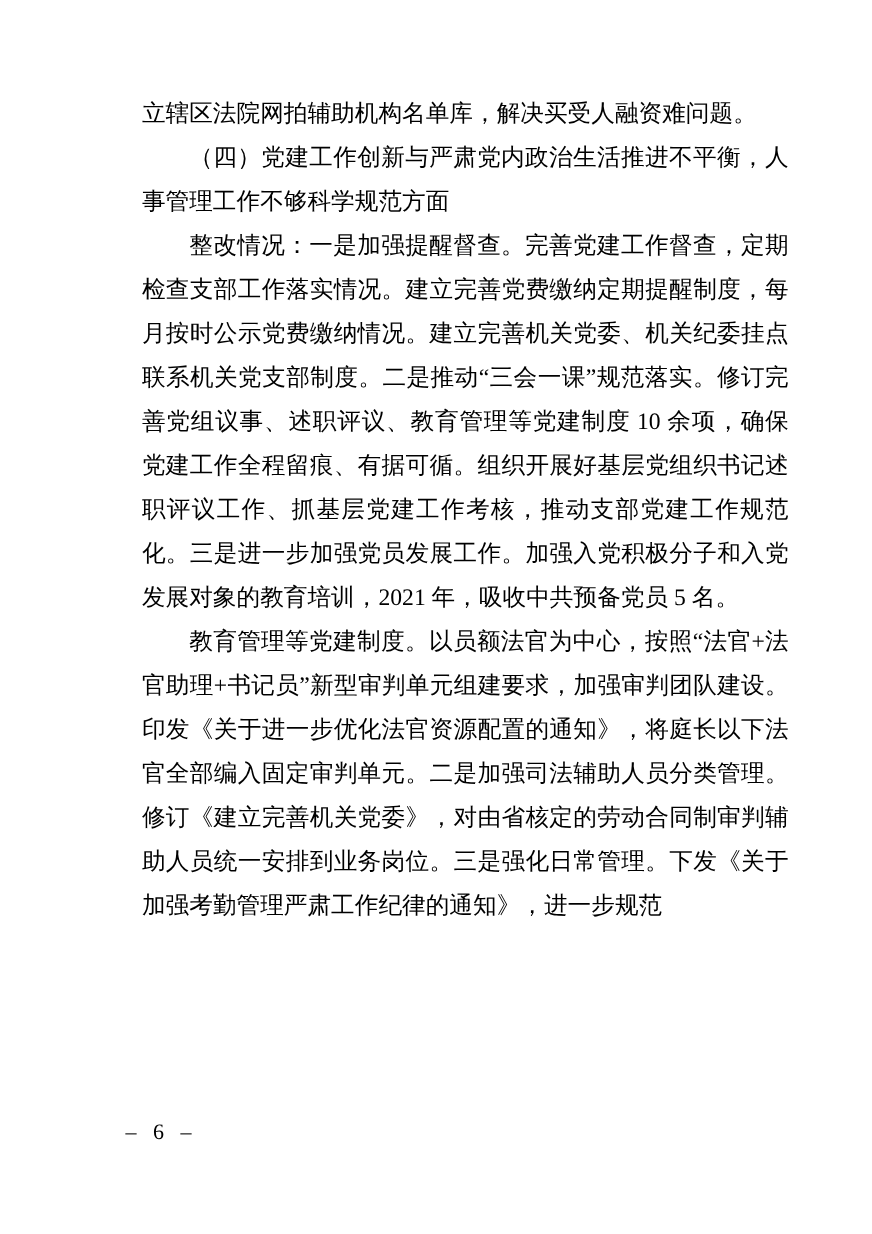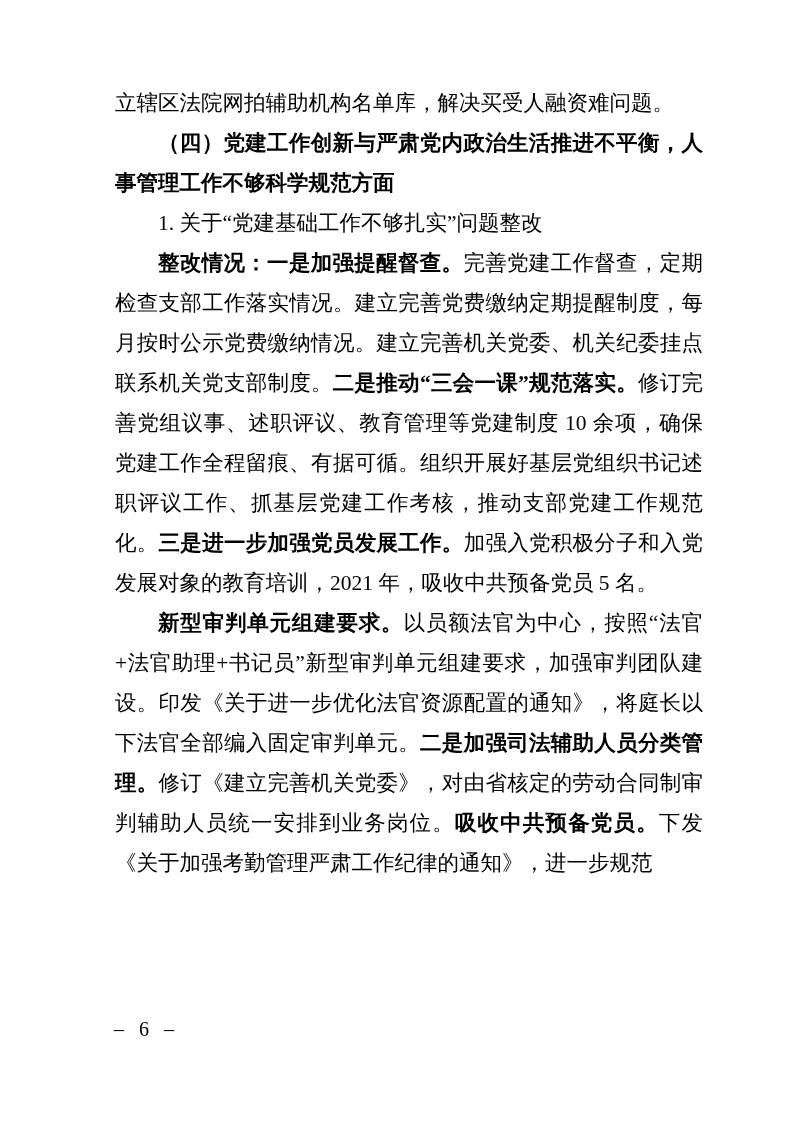--- a/index.html
+++ b/index.html
@@ -11,62 +11,61 @@
     position: relative;
     width: 793px;
     height: 1122px;
     background: #ffffff;
     overflow: hidden;
     font-family: "Liberation Serif", "DejaVu Serif", serif;
     color: #000000;
   }
   .content {
     position: absolute;
-    left: 115px;
+    left: 129px;
     top: 83px;
     width: 588px;
   }
   .para {
     margin: 0;
     padding: 0;
     font-size: 21.5px;
     line-height: 40px;
     text-align: justify;
     text-justify: inter-character;
     word-break: break-all;
     color: #000000;
   }
   .para.indent {
     text-indent: 43px;
   }
   .run {
     font-weight: normal;
   }
   .run.bold {
-    font-weight: 700;
+    font-weight: 400;
   }
   .page-footer {
     position: absolute;
     left: 114px;
     top: 1014px;
     font-size: 20px;
     line-height: 30px;
   }
   .page-number {
     letter-spacing: 5px;
     color: #000000;
   }
 </style>
 </head>
 <body>
 
 <div class="page">
   <main class="content">
       <p class="para"><span class="run">立辖区法院网拍辅助机构名单库，解决买受人融资难问题。</span></p>
       <p class="para indent"><span class="run bold">（四）党建工作创新与严肃党内政治生活推进不平衡，人事管理工作不够科学规范方面</span></p>
-      <p class="para indent"><span class="run">1. 关于“党建基础工作不够扎实”问题整改</span></p>
       <p class="para indent"><span class="run bold">整改情况：一是加强提醒督查。</span><span class="run">完善党建工作督查，定期检查支部工作落实情况。建立完善党费缴纳定期提醒制度，每月按时公示党费缴纳情况。建立完善机关党委、机关纪委挂点联系机关党支部制度。</span><span class="run bold">二是推动“三会一课”规范落实。</span><span class="run">修订完善党组议事、述职评议、教育管理等党建制度 10 余项，确保党建工作全程留痕、有据可循。组织开展好基层党组织书记述职评议工作、抓基层党建工作考核，推动支部党建工作规范化。</span><span class="run bold">三是进一步加强党员发展工作。</span><span class="run">加强入党积极分子和入党发展对象的教育培训，2021 年，吸收中共预备党员 5 名。</span></p>
-      <p class="para indent"><span class="run bold">新型审判单元组建要求。</span><span class="run">以员额法官为中心，按照“法官+法官助理+书记员”新型审判单元组建要求，加强审判团队建设。印发《关于进一步优化法官资源配置的通知》，将庭长以下法官全部编入固定审判单元。</span><span class="run bold">二是加强司法辅助人员分类管理。</span><span class="run">修订《建立完善机关党委》，对由省核定的劳动合同制审判辅助人员统一安排到业务岗位。</span><span class="run bold">吸收中共预备党员。</span><span class="run">下发《关于加强考勤管理严肃工作纪律的通知》，进一步规范</span></p>
+      <p class="para indent"><span class="run bold">教育管理等党建制度。</span><span class="run">以员额法官为中心，按照“法官+法官助理+书记员”新型审判单元组建要求，加强审判团队建设。印发《关于进一步优化法官资源配置的通知》，将庭长以下法官全部编入固定审判单元。</span><span class="run bold">二是加强司法辅助人员分类管理。</span><span class="run">修订《建立完善机关党委》，对由省核定的劳动合同制审判辅助人员统一安排到业务岗位。</span><span class="run bold">三是强化日常管理。</span><span class="run">下发《关于加强考勤管理严肃工作纪律的通知》，进一步规范</span></p>
     </main>
   <footer class="page-footer">
     <span class="page-number">– 6 –</span>
   </footer>
 </div>
 
 </body></html>

